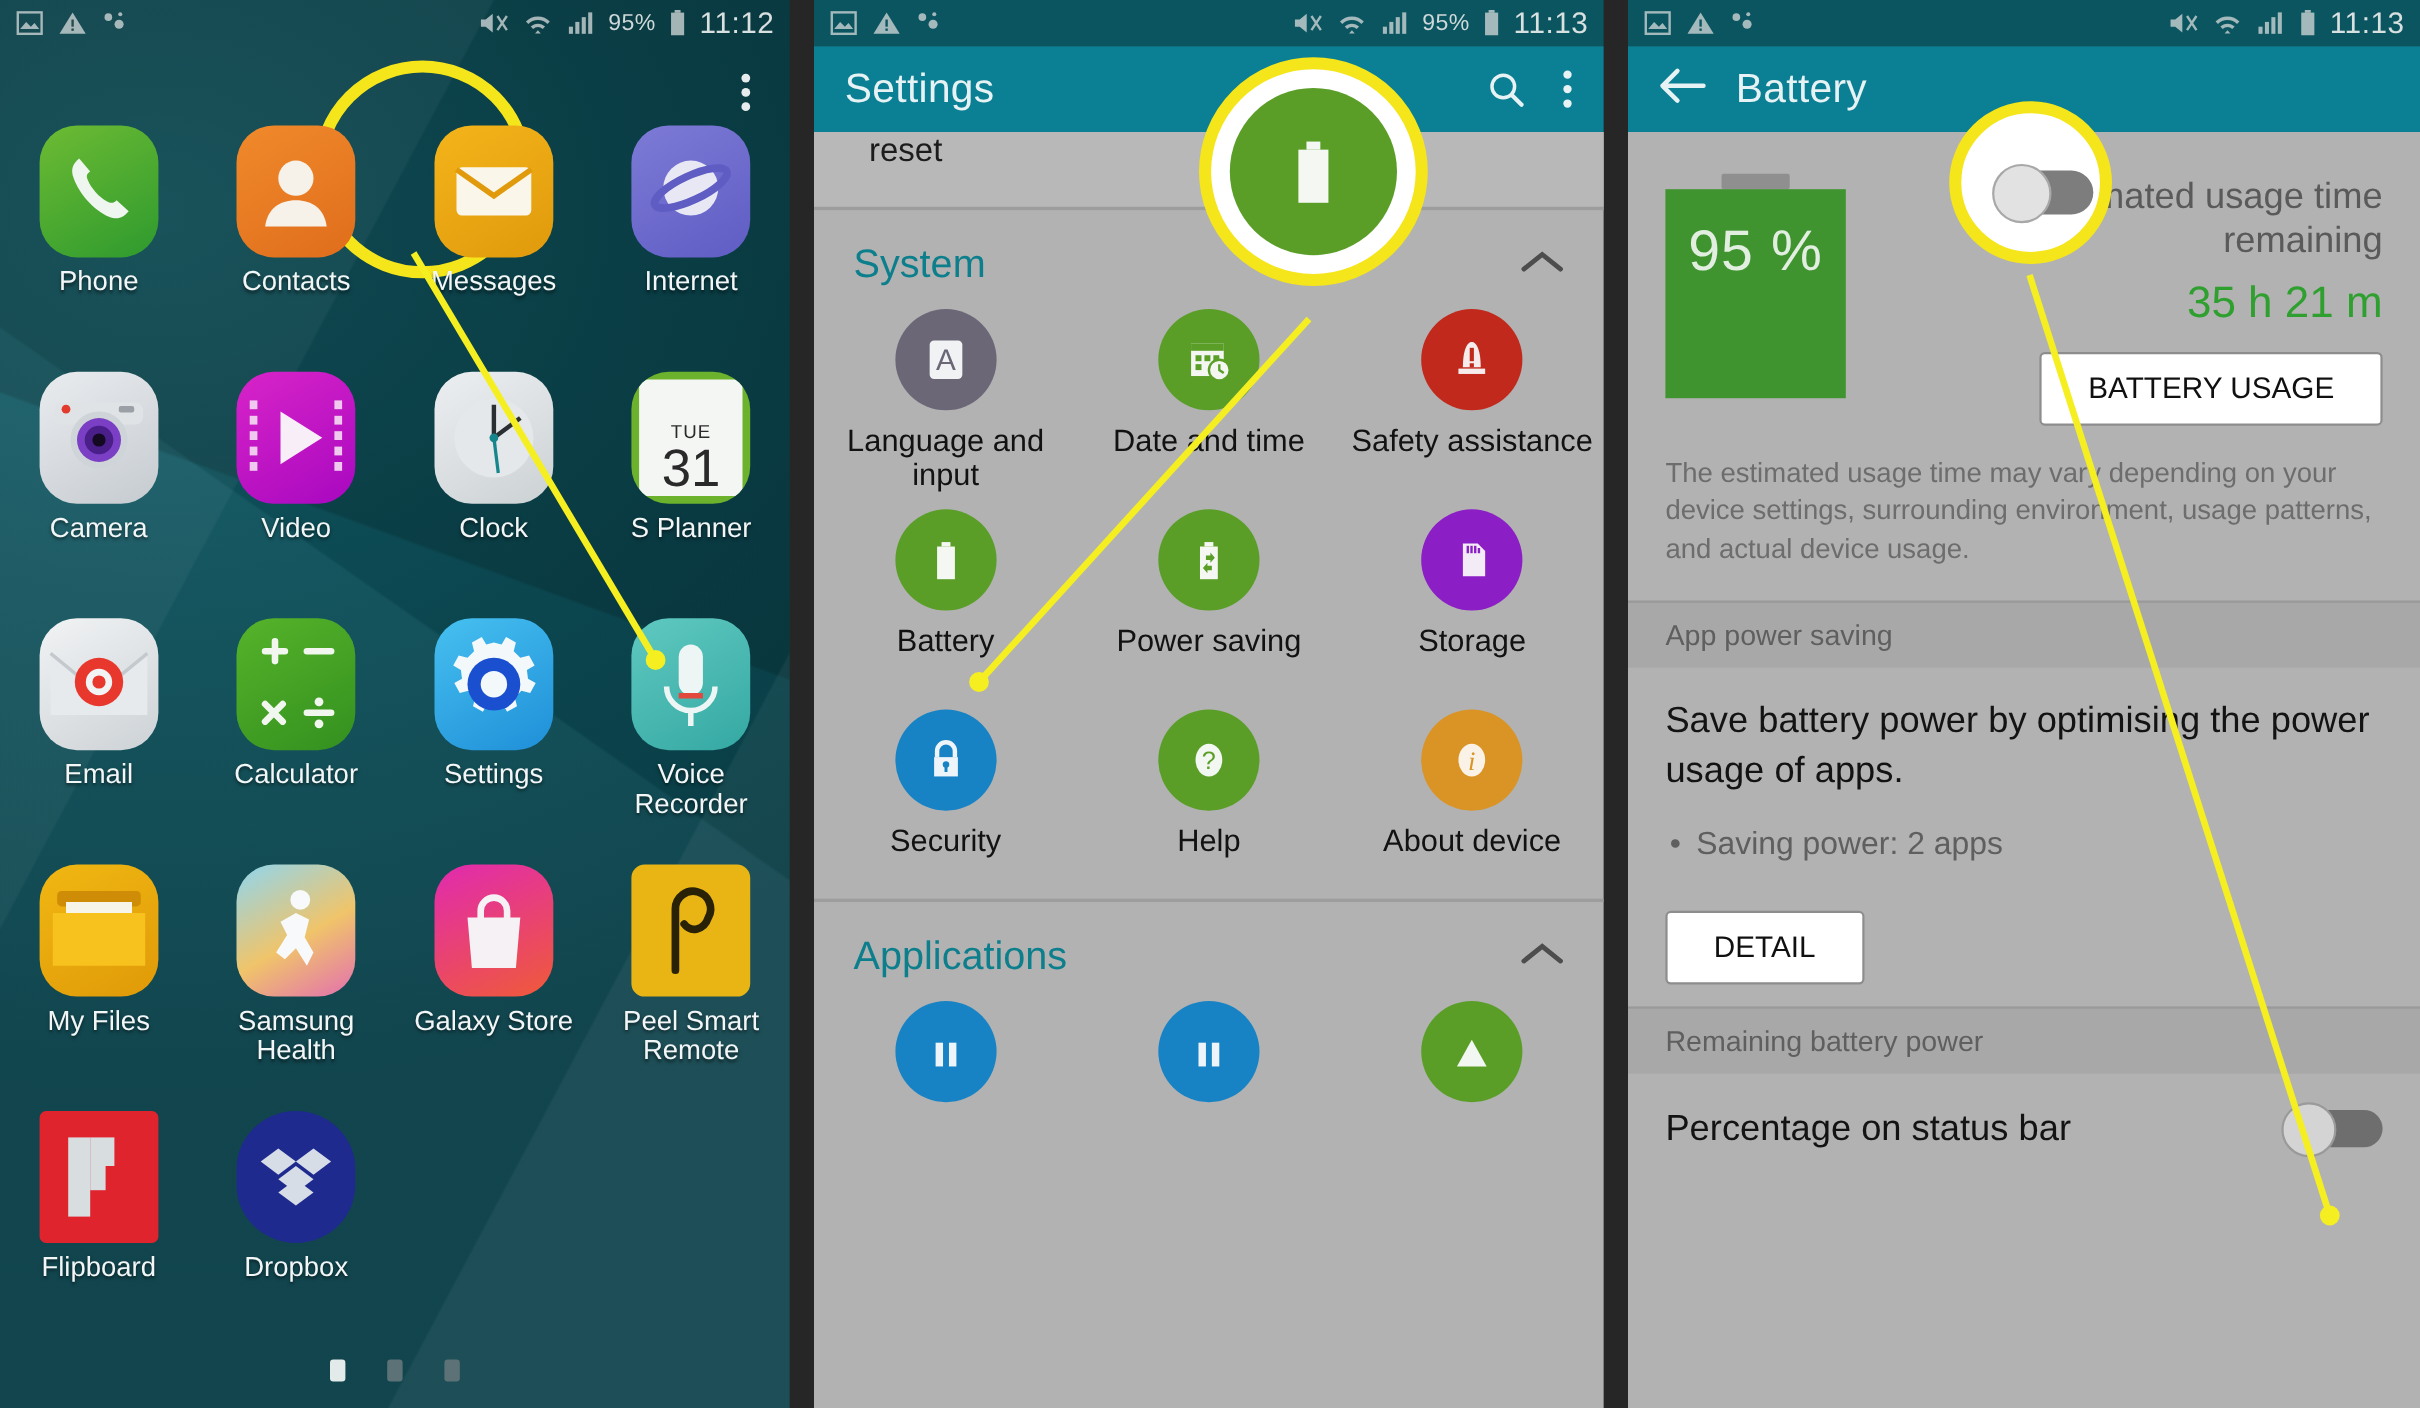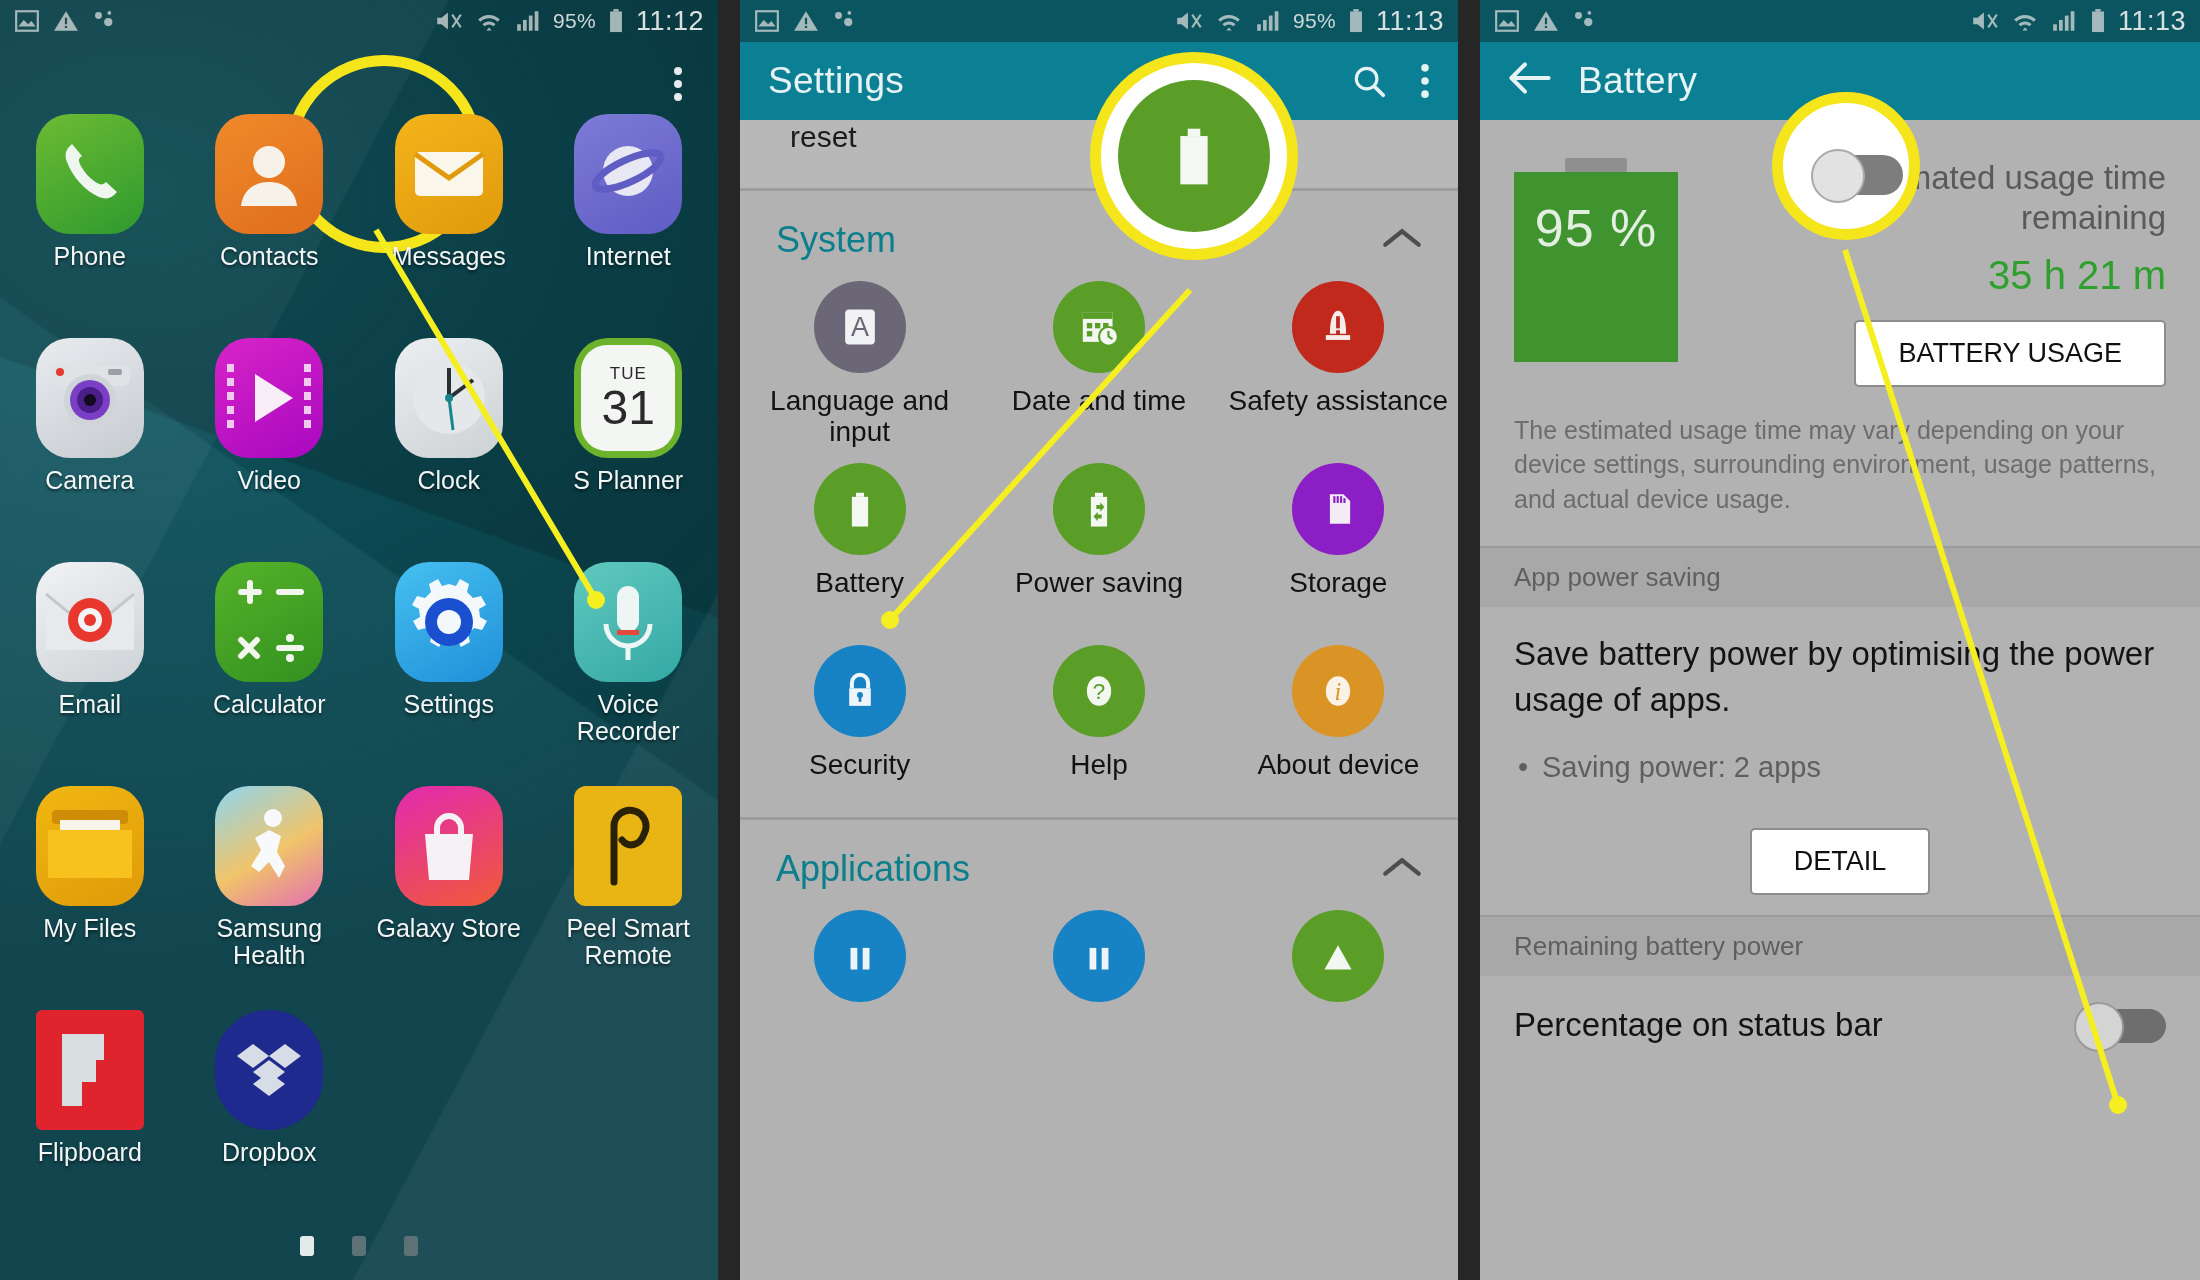--- a/index.html
+++ b/index.html
@@ -93,21 +93,21 @@
                  background:#ffffff; }
   .bat-note { padding:26px 34px 30px 34px; color:#6d6d6d; font-size:25px; line-height:1.38; }
 
   .subhead { background:#a8a8a8; padding:14px 34px; color:#5f5f5f; font-size:26px;
              border-top:2px solid #9a9a9a; }
   .aps-body { padding:24px 34px 20px 34px; }
   .aps-text { font-size:33px; color:#131313; line-height:1.4; }
   .aps-bullet { margin-top:28px; font-size:29px; color:#5f5f5f; padding-left:28px;
                 position:relative; }
   .aps-bullet:before { content:"•"; position:absolute; left:4px; }
-  .aps-btnrow { display:flex; justify-content:center; margin-top:22px; }
+  .aps-btnrow { display:flex; justify-content:flex-start; margin-top:22px; }
   .row-toggle { display:flex; align-items:center; padding:26px 34px; }
   .row-toggle .lbl { font-size:33px; color:#131313; }
   .tgl { margin-left:auto; width:92px; height:46px; position:relative; }
   .tgl .track { position:absolute; right:0; top:7px; width:70px; height:34px;
                 border-radius:18px; background:#6e6e6e; }
   .tgl .knob { position:absolute; left:0; top:0; width:50px; height:50px; border-radius:50%;
                background:#d4d4d4; border:2px solid #9a9a9a; }
 
   
   .overlay { position:absolute; inset:0; z-index:50; pointer-events:none; }
@@ -272,21 +272,21 @@
                   <circle cx="54" cy="60" r="4" fill="#17868c"></circle>
                 </svg>
             </div>
           </div>
           <div class="applabel">Clock</div>
         </div>
 
         <div class="appcell">
           <div class="appicon">
             <div class="sq" style="background:#6cb22c; padding:7px;">
-              <div style="width:100%;height:100%;background:#f4f6f4;border-radius:26px;display:flex;flex-direction:column;align-items:center;justify-content:center;">
+              <div style="width:100%;height:100%;background:#f4f6f4;border-radius:6px;display:flex;flex-direction:column;align-items:center;justify-content:flex-end;">
                 <span style="font-size:17px;color:#2a2a2a;letter-spacing:1px;">TUE</span>
                 <span style="font-size:48px;color:#2a2a2a;line-height:1;">31</span>
               </div>
             </div>
           </div>
           <div class="applabel">S Planner</div>
         </div>
 
         <div class="appcell">
           <div class="appicon">

